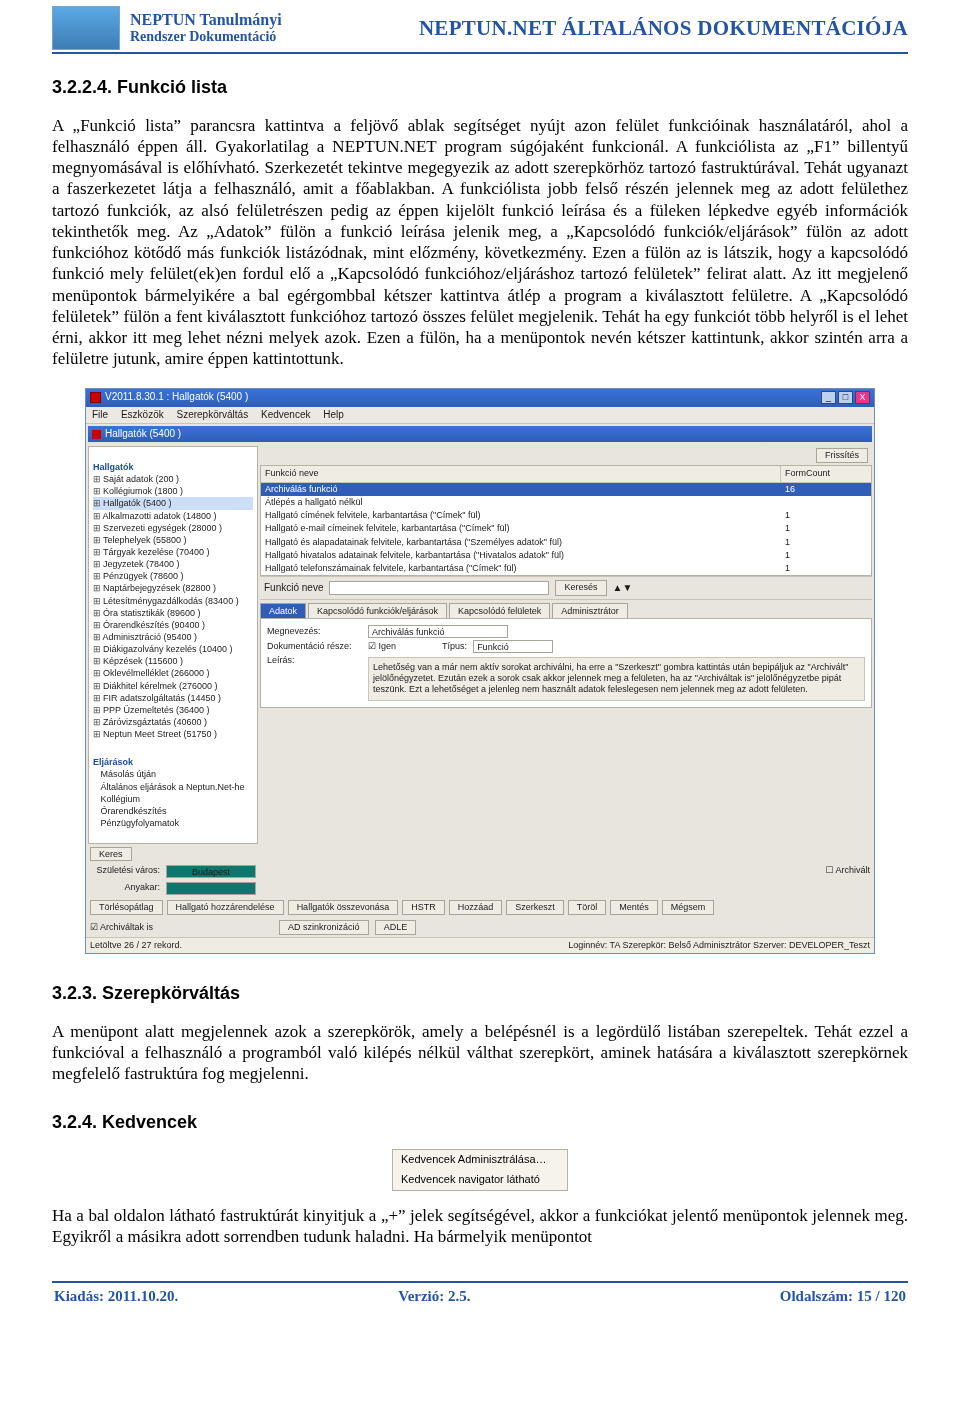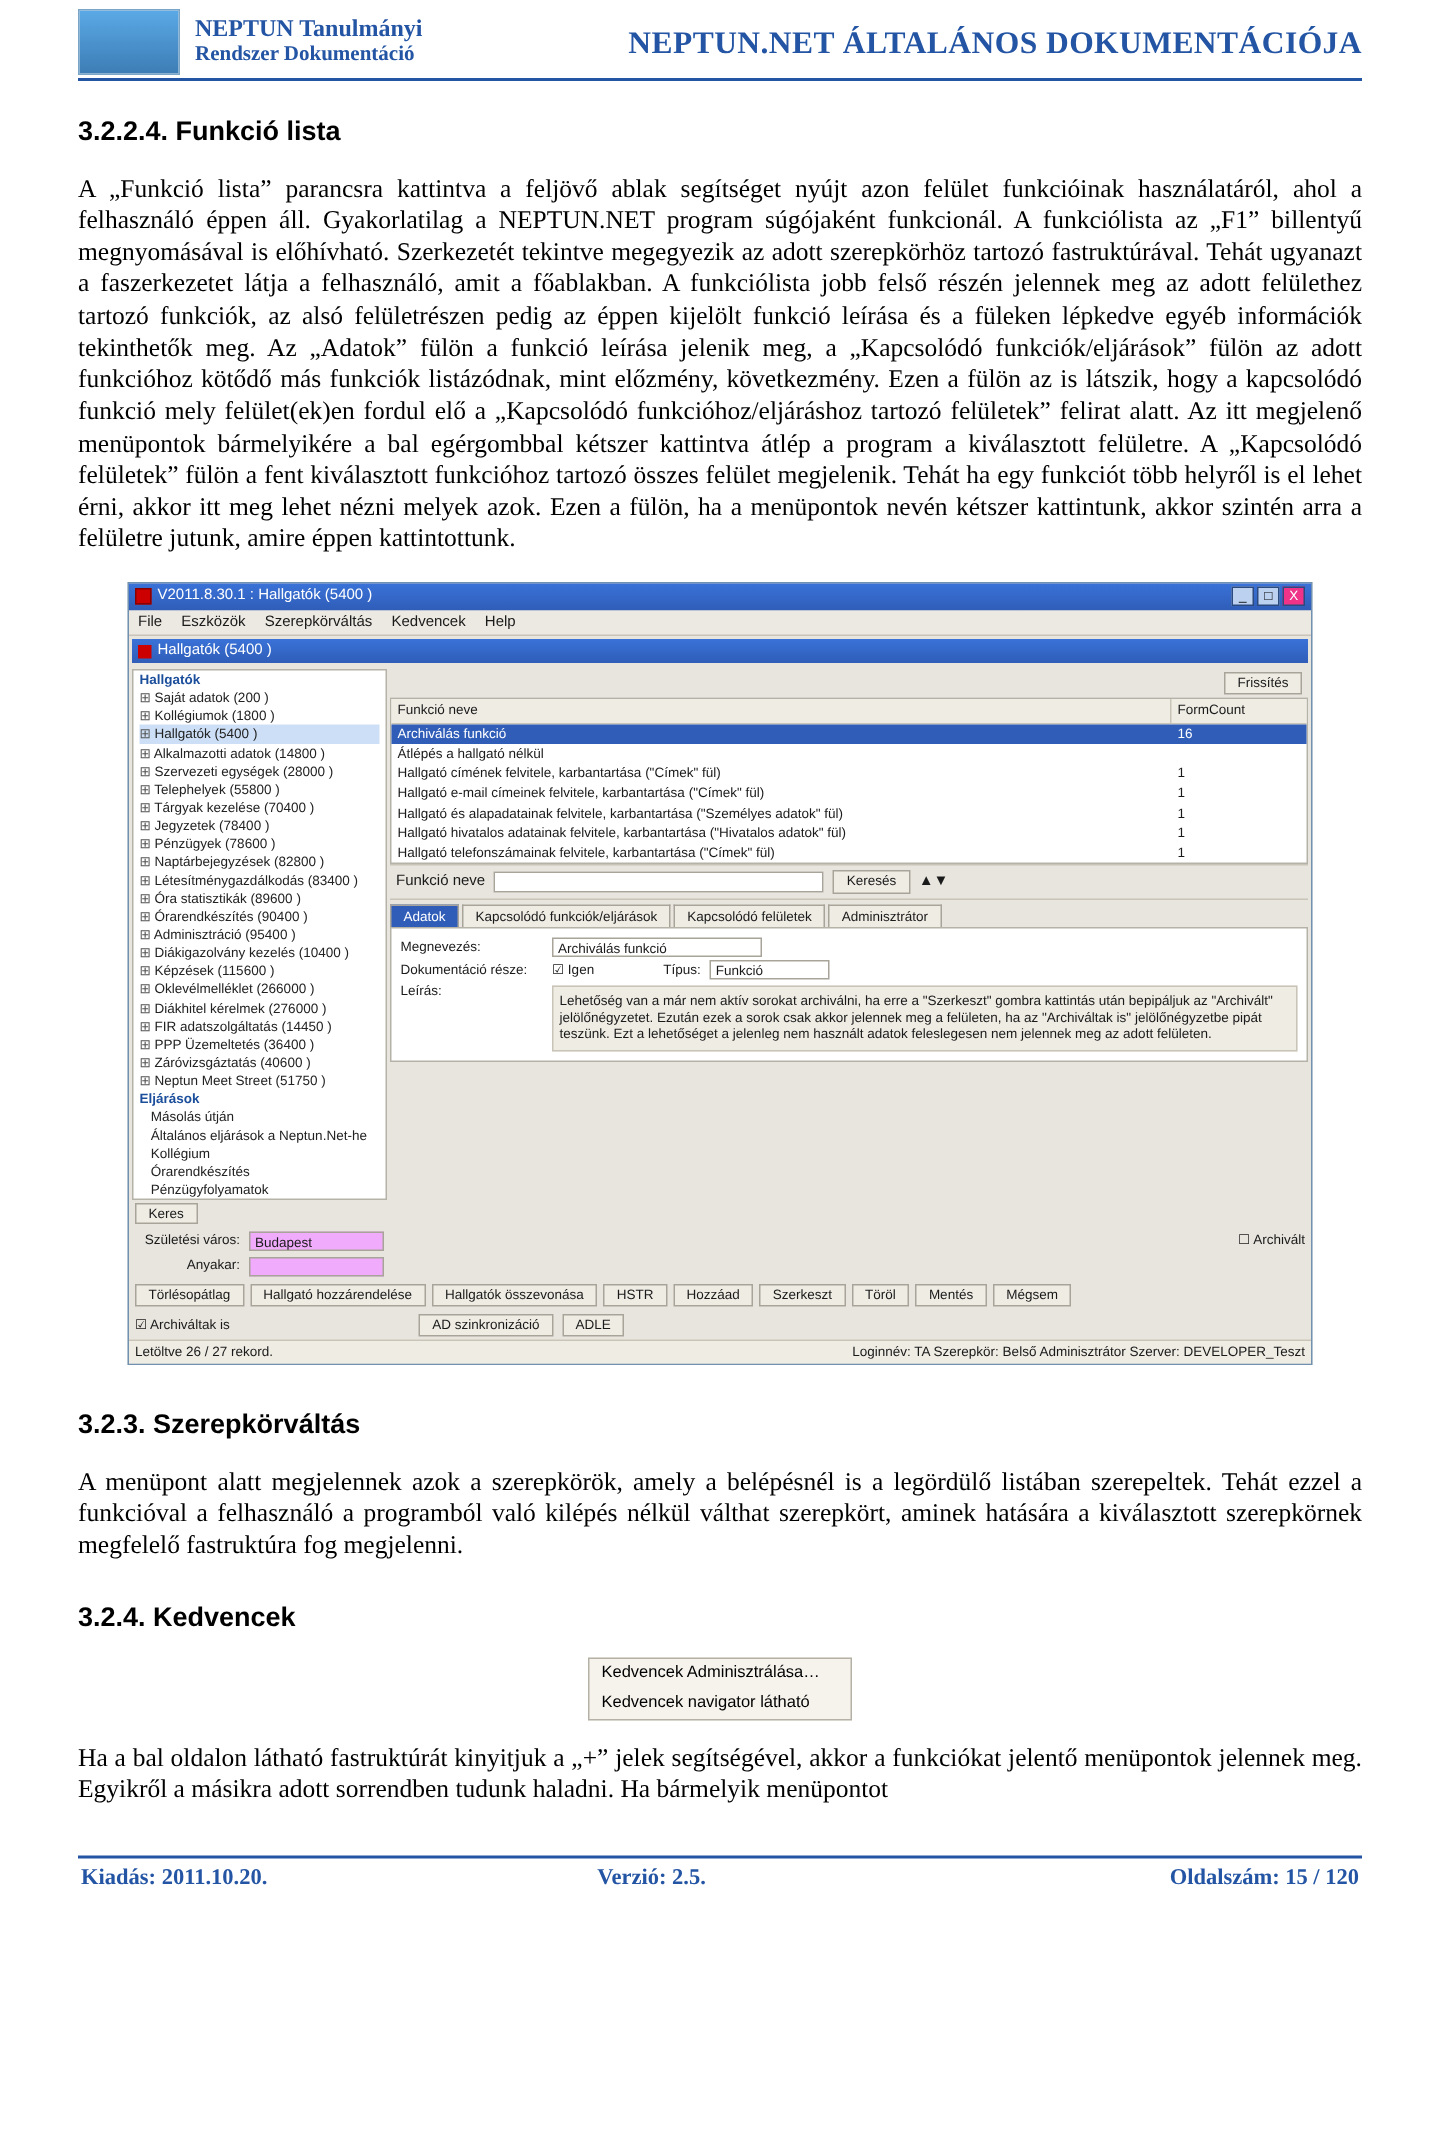--- a/index.html
+++ b/index.html
@@ -51,21 +51,21 @@
   .titlebar .wbtns { margin-left:auto; display:flex; gap:2px;}
   .titlebar .wbtn { width:15px;height:13px;background:#bcd0ef;border:1px solid #2a4a80;color:#000;text-align:center;font-size:9px;line-height:11px;}
   .titlebar .wbtn.close { background:#e38; color:#fff;}
   .menubar { background:#ece9e2; padding:2px 6px; border-bottom:1px solid #c9c4b8; }
   .menubar span { margin-right:10px; }
   .subtitlebar { background: linear-gradient(#3a72d8,#2f5db8); color:#fff; display:flex; align-items:center; height:16px; padding:0 4px; margin:2px;}
   .subtitlebar .reddot{width:9px;height:9px;background:#c00;margin-right:4px;}
   .workarea { display:flex; background:#e8e5de; }
   .tree {
     width:170px; background:#fff; border:1px solid #b5b2a8; margin:2px;
-    padding:0 4px; font-size:9px; line-height:1.35; color:#222;
+    padding:14px 4px; font-size:9px; line-height:1.35; color:#222;
   }
   .tree .root { font-weight:bold; color:#1b4e9b; }
   .tree .node::before { content:"⊞ "; color:#555; }
   .tree .leaf::before { content:"   "; white-space:pre; }
   .tree .sel { background:#cddff6; }
   .rightpane { flex:1; margin:2px 2px 2px 0; display:flex; flex-direction:column; }
   .frissit-row { display:flex; justify-content:flex-end; padding:2px 4px; }
   .btn { background:#efece4; border:1px solid #a8a49a; padding:1px 8px; font-size:9px; }
   .funclist { background:#fff; border:1px solid #b5b2a8; }
   .funclist .fh { display:flex; background:#efece4; border-bottom:1px solid #c9c4b8; }
@@ -82,21 +82,21 @@
   .tab { padding:2px 8px; border:1px solid #a8a49a; border-bottom:none; background:#efece4; font-size:9px; margin-right:2px;}
   .tab.active { background:#2f5db8; color:#fff;}
   .detailbox { background:#fff; border:1px solid #b5b2a8; padding:4px 6px; margin-top:-1px;}
   .frow { display:flex; align-items:center; font-size:9px; margin:2px 0; gap:6px;}
   .frow .lbl { width:95px; }
   .frow .val { flex:0 0 140px; height:13px; background:#fff; border:1px solid #a8a49a; padding:0 3px; line-height:13px;}
   .descbox { background:#efece4; border:1px solid #c9c4b8; padding:4px; font-size:9px; line-height:1.25; margin-top:2px;}
   .bottombar { display:flex; gap:4px; padding:3px 4px; flex-wrap:wrap; }
   .formrow { display:flex; align-items:center; gap:6px; font-size:9px; padding:2px 4px;}
   .formrow .lbl{width:70px;text-align:right;}
-  .formrow .inp{width:90px;height:13px;background:#f0abfc;border:1px solid #a8a49a;padding:0 3px;line-height:13px;}
+  .formrow .inp{width:90px;height:13px;background:#0f766e;border:1px solid #a8a49a;padding:0 13px;line-height:13px;text-align:center;}
   .statusbar { background:#efece4; border-top:1px solid #c9c4b8; display:flex; font-size:9px; padding:2px 4px;}
   .statusbar .sl { margin-right:auto; }
 
   
   .popup { width:176px; margin:4px auto 14px auto; background:#f5f3ec; border:1px solid #b5b1a6; font-family:Tahoma,Arial,sans-serif; font-size:11px;}
   .popup div { padding:3px 8px; }
 
   
   .ftr-rule { border:0; border-top:2px solid #2455a4; margin-top:34px; }
   .ftr { display:flex; color:#2455a4; font-weight:bold; font-size:15px; padding:4px 2px 16px 2px; }
@@ -159,21 +159,21 @@
         <div class="node">Órarendkészítés (90400  )</div>
         <div class="node">Adminisztráció (95400  )</div>
         <div class="node">Diákigazolvány kezelés (10400  )</div>
         <div class="node">Képzések (115600  )</div>
         <div class="node">Oklevélmelléklet (266000  )</div>
         <div class="node">Diákhitel kérelmek (276000  )</div>
         <div class="node">FIR adatszolgáltatás (14450  )</div>
         <div class="node">PPP Üzemeltetés (36400  )</div>
         <div class="node">Záróvizsgáztatás (40600  )</div>
         <div class="node">Neptun Meet Street (51750  )</div>
-        <div class="root" style="margin-top:0;">Eljárások</div>
+        <div class="root" style="margin-top:16px;">Eljárások</div>
         <div class="leaf">Másolás útján</div>
         <div class="leaf">Általános eljárások a Neptun.Net-he</div>
         <div class="leaf">Kollégium</div>
         <div class="leaf">Órarendkészítés</div>
         <div class="leaf">Pénzügyfolyamatok</div>
       </div>
       <div class="rightpane">
         <div class="frissit-row">
             <span class="btn">Frissítés</span>
           </div>

